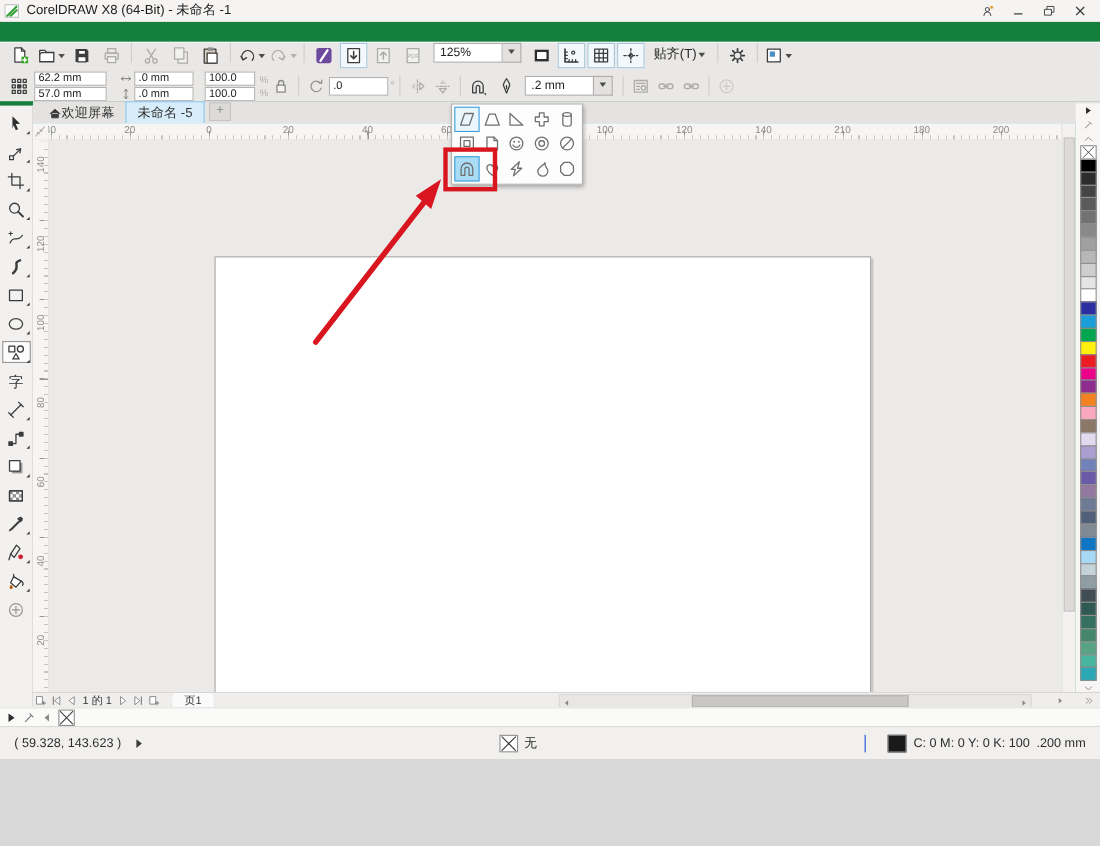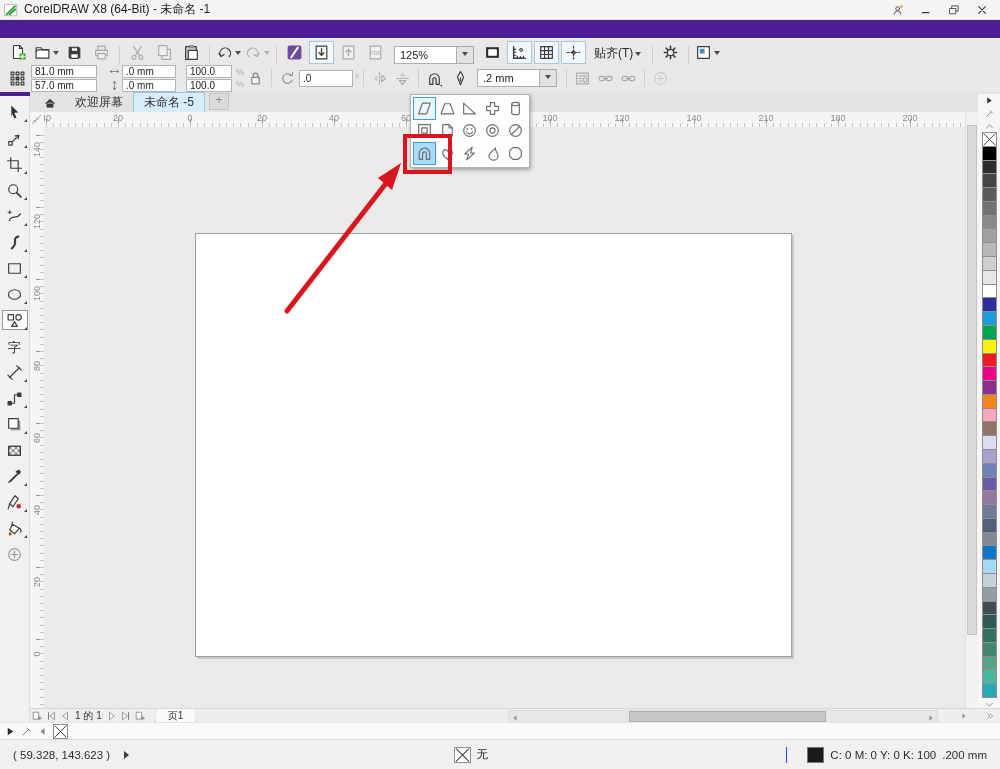--- a/index.html
+++ b/index.html
@@ -1,28 +1,28 @@
 <!DOCTYPE html>
 <html><head>
 <meta charset="utf-8">
 <style>
   html,body{margin:0;padding:0;background:#d8d8d8;}
-  #app{position:relative;width:1000px;height:769px;background:#4c1d95;font-family:"Liberation Sans",sans-serif;font-size:12px;color:#2e2e2e;overflow:hidden;user-select:none;}
+  #app{position:relative;width:1000px;height:690px;background:#15803d;font-family:"Liberation Sans",sans-serif;font-size:12px;color:#2e2e2e;overflow:hidden;user-select:none;}
   svg{display:block}
   
   .titlebar{position:absolute;top:0;left:0;right:0;height:19px;background:#f5f4f3;display:flex;align-items:center;gap:6px;padding-left:4px;border-bottom:1px solid #e3e2e1;}
   .titlebar .logo svg{width:14px;height:14px}
   .title{font-size:12px;color:#1c1c1c}
   .winbtns{margin-left:auto;display:flex;align-items:center;gap:16px;padding-right:12px}
   .winbtns .wb svg{width:12px;height:12px}
   
   .menubar{position:absolute;top:19px;left:0;right:0;height:19px;background:#e9e8e6;display:flex;align-items:center;padding-left:8px}
   .menu-item{padding:2px 9px;color:#2b2b2b;cursor:default}
   
-  .stdbar{position:absolute;top:38px;left:0;right:0;height:25px;background:#e9e8e6;border-top:1px solid #f6f5f4;border-bottom:1px solid #dddcdb;display:flex;align-items:flex-end;padding-left:5px}
+  .stdbar{position:absolute;top:38px;left:0;right:0;height:25px;background:#e9e8e6;border-top:1px solid #f6f5f4;border-bottom:1px solid #dddcdb;display:flex;align-items:flex-start;padding-left:5px}
   .tbtn{height:21px;min-width:23px;display:flex;align-items:center;justify-content:center;margin:0 1px;border:1px solid transparent}
   .tbtn svg{width:17px;height:17px}
   .tbtn.framed{border:1px solid #a9c7dc;background:#f2f8fc}
   .tbtn.disabled{opacity:.35}
   .caret{width:0;height:0;border:3px solid transparent;border-top:4px solid #4c4c4c;margin-left:2px;margin-top:4px}
   .sep{width:1px;height:18px;background:#cfcecd;margin:0 4px}
   .combo{display:flex;height:18px;margin:0 5px}
   .combo .cval{width:56px;background:#fff;border:1px solid #aeadac;font-size:11px;display:flex;align-items:center;padding-left:5px;color:#222}
   .combo .dd{width:16px;background:#e3e2e1;border:1px solid #aeadac;border-left:none;display:flex;align-items:center;justify-content:center}
   .snapbtn{display:flex;align-items:center;padding:0 7px;height:21px;font-size:12px;color:#2b2b2b}
@@ -33,21 +33,21 @@
   .pb-icon.disabled{opacity:.35}
   .stack{display:flex;flex-direction:column;gap:1px;margin:0 2px}
   .fld{background:#fff;border:1px solid #b5b4b3;height:11px;font-size:10px;line-height:11px;padding:0 3px;color:#222}
   .fld.w58{width:58px}.fld.w40{width:38px}.fld.w46{width:46px}
   .pctcol{display:flex;flex-direction:column;gap:2px;font-size:9px;color:#b0afae;margin-left:2px}
   .rowicon{display:flex;align-items:center;gap:2px}
   .rowicon svg{width:11px;height:11px;opacity:.7}
   .deg{font-size:10px;color:#b0afae;margin-left:2px}
   
   .tabbar{position:absolute;top:92px;left:30px;right:0;height:20px;background:#e4e3e1;border-bottom:1px solid #5fb2e2;display:flex;align-items:flex-end;padding-left:4px}
-  .tab{height:19px;display:flex;align-items:center;gap:19px;padding:0 10px;font-size:12px;color:#333}
+  .tab{height:19px;display:flex;align-items:center;gap:0;padding:0 10px;font-size:12px;color:#333}
   .tab svg{width:12px;height:12px}
   .tab.active{background:#d7edfa;border:1px solid #90c8e9;border-bottom:none}
   .tabplus{width:18px;height:15px;margin:0 0 2px 4px;background:#dcdbda;border:1px solid #c6c5c4;color:#8a8a8a;font-size:12px;line-height:13px;text-align:center}
   
   .toolbox{position:absolute;top:96px;left:0;width:30px;bottom:46px;background:#f2f1f0;border-right:1px solid #dedddc;display:flex;flex-direction:column;align-items:center;padding-top:7px;box-sizing:border-box}
   .tool{width:24px;height:18px;margin-bottom:8px;display:flex;align-items:center;justify-content:center;position:relative}
   .tool svg{width:17px;height:17px}
   .tool.has-flyout::after{content:"";position:absolute;right:0;bottom:-1px;border-left:3px solid transparent;border-bottom:3px solid #3c3c3c}
   .tool.active{background:#fcfcfc;outline:1px solid #979695}
   
@@ -299,21 +299,21 @@
           <rect x="11.4" y="2" width="2.6" height="2.6"></rect>
           <rect x="2" y="6.7" width="2.6" height="2.6"></rect>
           <rect x="6.7" y="6.7" width="2.6" height="2.6" fill="#3c3c3c"></rect>
           <rect x="11.4" y="6.7" width="2.6" height="2.6"></rect>
           <rect x="2" y="11.4" width="2.6" height="2.6"></rect>
           <rect x="6.7" y="11.4" width="2.6" height="2.6"></rect>
           <rect x="11.4" y="11.4" width="2.6" height="2.6"></rect>
         </svg>
       </span>
     <div class="stack">
-      <div class="fld w58">81.0 mm</div>
+      <div class="fld w58">62.2 mm</div>
       <div class="fld w58">57.0 mm</div>
     </div>
     <div class="stack" style="margin-left:10px">
       <div class="rowicon">
           <span>
             <svg viewBox="0 0 16 16" fill="none" stroke="#3c3c3c" stroke-width="1.1" stroke-linecap="round" stroke-linejoin="round">
               <path d="M2 8 h12 M2 8 l2.5-2.2 M2 8 l2.5 2.2 M14 8 l-2.5-2.2 M14 8 l-2.5 2.2"></path>
             </svg>
           </span>
           <div class="fld w46">.0 mm</div>

